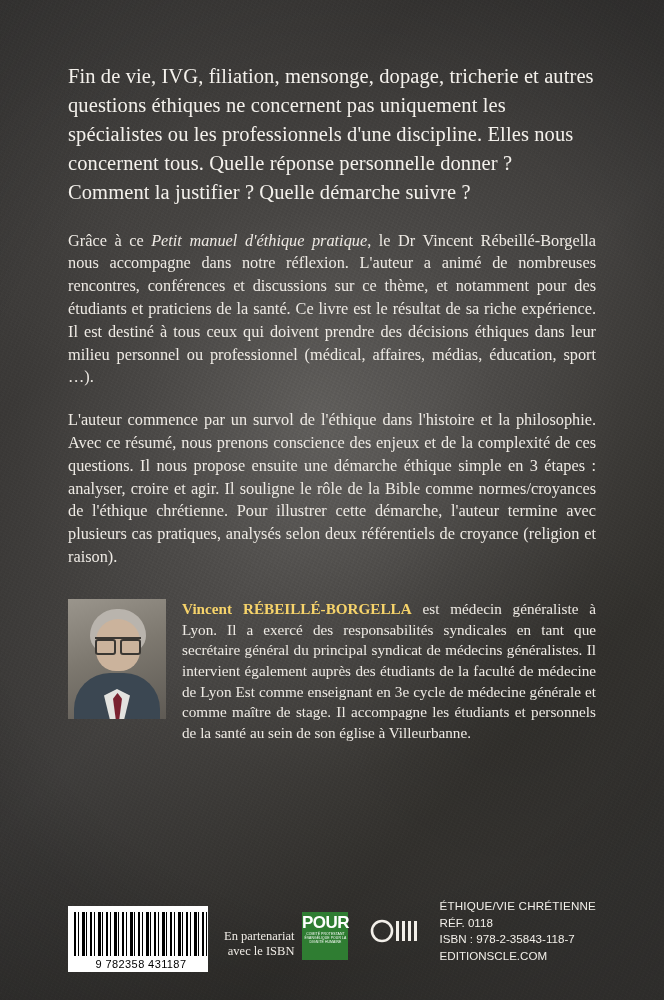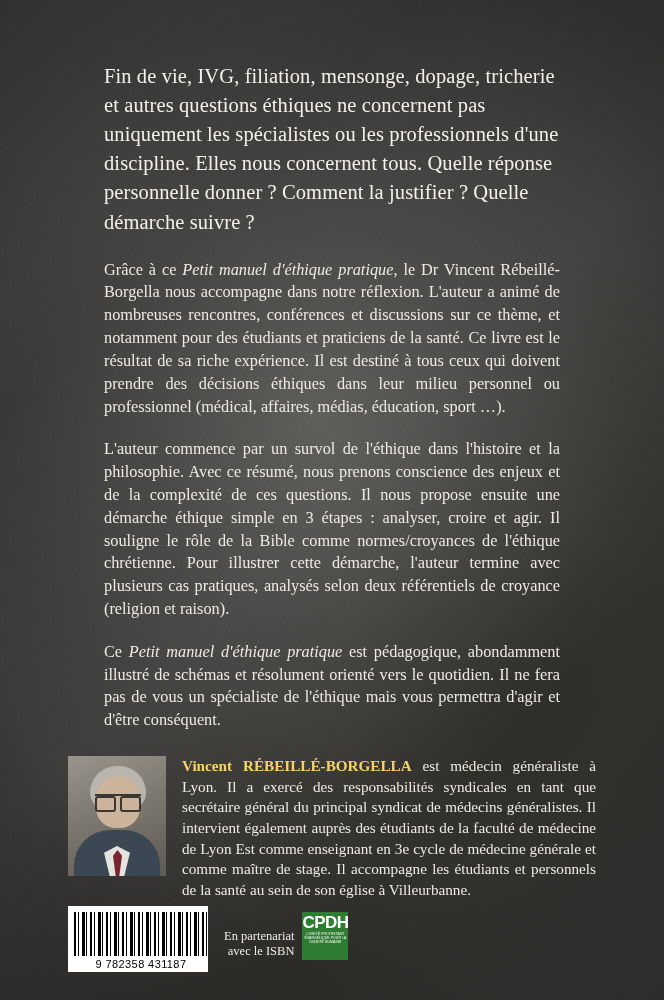--- a/index.html
+++ b/index.html
@@ -35,21 +35,21 @@
       repeating-linear-gradient(27deg, rgba(255,255,255,0.018) 0px, rgba(255,255,255,0.018) 1px, rgba(0,0,0,0.02) 2px, rgba(0,0,0,0.02) 3px),
       repeating-linear-gradient(113deg, rgba(255,255,255,0.015) 0px, rgba(255,255,255,0.015) 1px, rgba(0,0,0,0.022) 2px, rgba(0,0,0,0.022) 4px),
       radial-gradient(circle at 18% 22%, rgba(255,255,255,0.05) 0%, rgba(255,255,255,0) 18%),
       radial-gradient(circle at 78% 70%, rgba(0,0,0,0.10) 0%, rgba(0,0,0,0) 22%);
     mix-blend-mode: overlay;
     opacity: 0.9;
   }
   .content {
     position: relative;
     z-index: 2;
-    padding: 0 104px;
+    padding: 0 68px;
   }
   .lede {
     font-size: 20.5px;
     line-height: 1.42;
     margin: 0;
     padding-top: 62px;
     color: #f4f1ec;
     letter-spacing: 0.1px;
   }
   .body-p {
@@ -63,21 +63,21 @@
     margin-top: 22px;
   }
   .ital {
     font-style: italic;
   }
   .author-block {
     position: relative;
     z-index: 2;
     display: flex;
     padding: 0 68px;
-    margin-top: 24px;
+    margin-top: 30px;
     align-items: flex-start;
   }
   .author-photo {
     width: 98px;
     height: 120px;
     flex: 0 0 98px;
     margin-right: 16px;
     border: 0;
     background: #4d4a46;
     position: relative;
@@ -255,23 +255,20 @@
   <div class="content">
 
     <p class="lede">Fin de vie, IVG, filiation, mensonge, dopage, tricherie et autres questions éthiques ne concernent pas uniquement les spécialistes ou les professionnels d'une discipline. Elles nous concernent tous. Quelle réponse personnelle donner ? Comment la justifier ? Quelle démarche suivre ?</p>
 
     <p class="body-p first">
       Grâce à ce <span class="ital">Petit manuel d'éthique pratique</span>, le Dr Vincent Rébeillé-Borgella nous accompagne dans notre réflexion. L'auteur a animé de nombreuses rencontres, conférences et discussions sur ce thème, et notamment pour des étudiants et praticiens de la santé. Ce livre est le résultat de sa riche expérience. Il est destiné à tous ceux qui doivent prendre des décisions éthiques dans leur milieu personnel ou professionnel (médical, affaires, médias, éducation, sport …).
     </p>
 
     <p class="body-p">L'auteur commence par un survol de l'éthique dans l'histoire et la philosophie. Avec ce résumé, nous prenons conscience des enjeux et de la complexité de ces questions. Il nous propose ensuite une démarche éthique simple en 3 étapes : analyser, croire et agir. Il souligne le rôle de la Bible comme normes/croyances de l'éthique chrétienne. Pour illustrer cette démarche, l'auteur termine avec plusieurs cas pratiques, analysés selon deux référentiels de croyance (religion et raison).</p>
 
-    <p class="body-p">
-      Ce <span class="ital">Petit manuel d'éthique pratique</span> est pédagogique, abondamment illustré de schémas et résolument orienté vers le quotidien. Il ne fera pas de vous un spécialiste de l'éthique mais vous permettra d'agir et d'être conséquent.
-    </p>
 
   </div>
 
   <div class="author-block">
     <div class="author-photo">
       <div class="bg"></div>
       <div class="body"></div>
       <div class="hair"></div>
       <div class="face"></div>
       <div class="glasses"></div>
@@ -289,21 +286,38 @@
       <div class="barcode-bars"></div>
       <div class="barcode-num">9 782358 431187</div>
     </div>
 
     <div class="partner">
       <div class="partner-text">
         <div>En partenariat</div>
         <div>avec le ISBN</div>
       </div>
       <div class="cpdh-logo">
-        <div class="mark">CPDH</div>
+        <div class="mark">POUR</div>
         <div class="sub">COMITÉ PROTESTANT ÉVANGÉLIQUE POUR LA DIGNITÉ HUMAINE</div>
       </div>
     </div>
 
+    <div class="pub">
+      <span class="cle-logo">
+        <svg width="56" height="26" viewBox="0 0 56 26" aria-hidden="true">
+          <circle cx="12" cy="13" r="10" fill="none" stroke="#f2efe9" stroke-width="2.6"></circle>
+          <rect x="26" y="3" width="3" height="20" fill="#f2efe9"></rect>
+          <rect x="32" y="3" width="3" height="20" fill="#f2efe9"></rect>
+          <rect x="38" y="3" width="3" height="20" fill="#f2efe9"></rect>
+          <rect x="44" y="3" width="3" height="20" fill="#f2efe9"></rect>
+        </svg>
+      </span>
+      <div class="pub-info">
+        <div class="line1">ÉTHIQUE/VIE CHRÉTIENNE</div>
+        <div>RÉF. 0118</div>
+        <div>ISBN : 978-2-35843-118-7</div>
+        <div>EDITIONSCLE.COM</div>
+      </div>
+    </div>
 
   </div>
 
 </div>
 
 </body></html>

